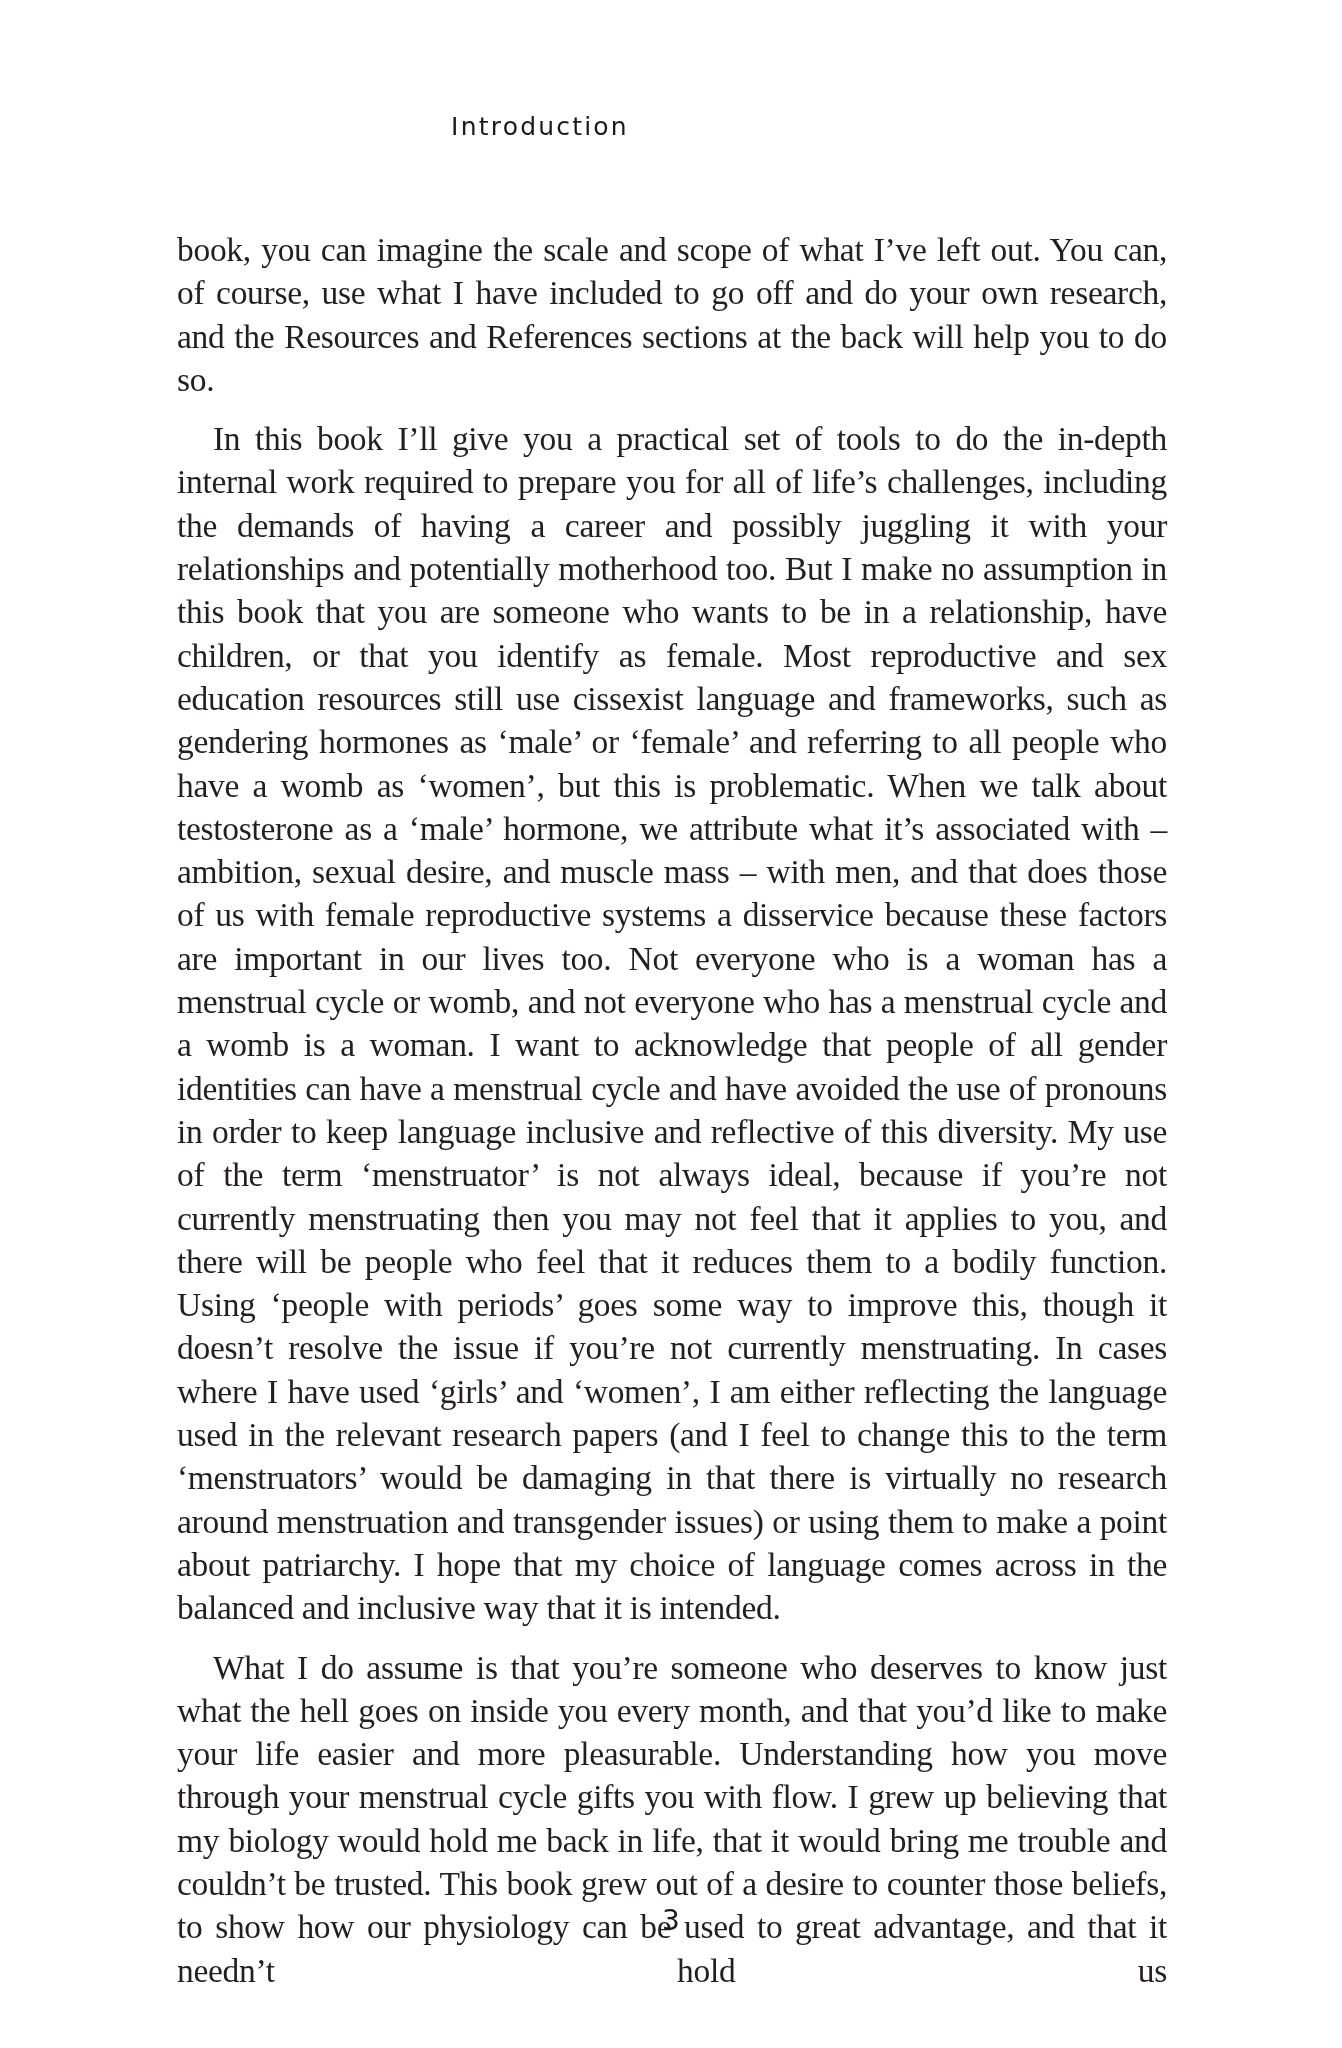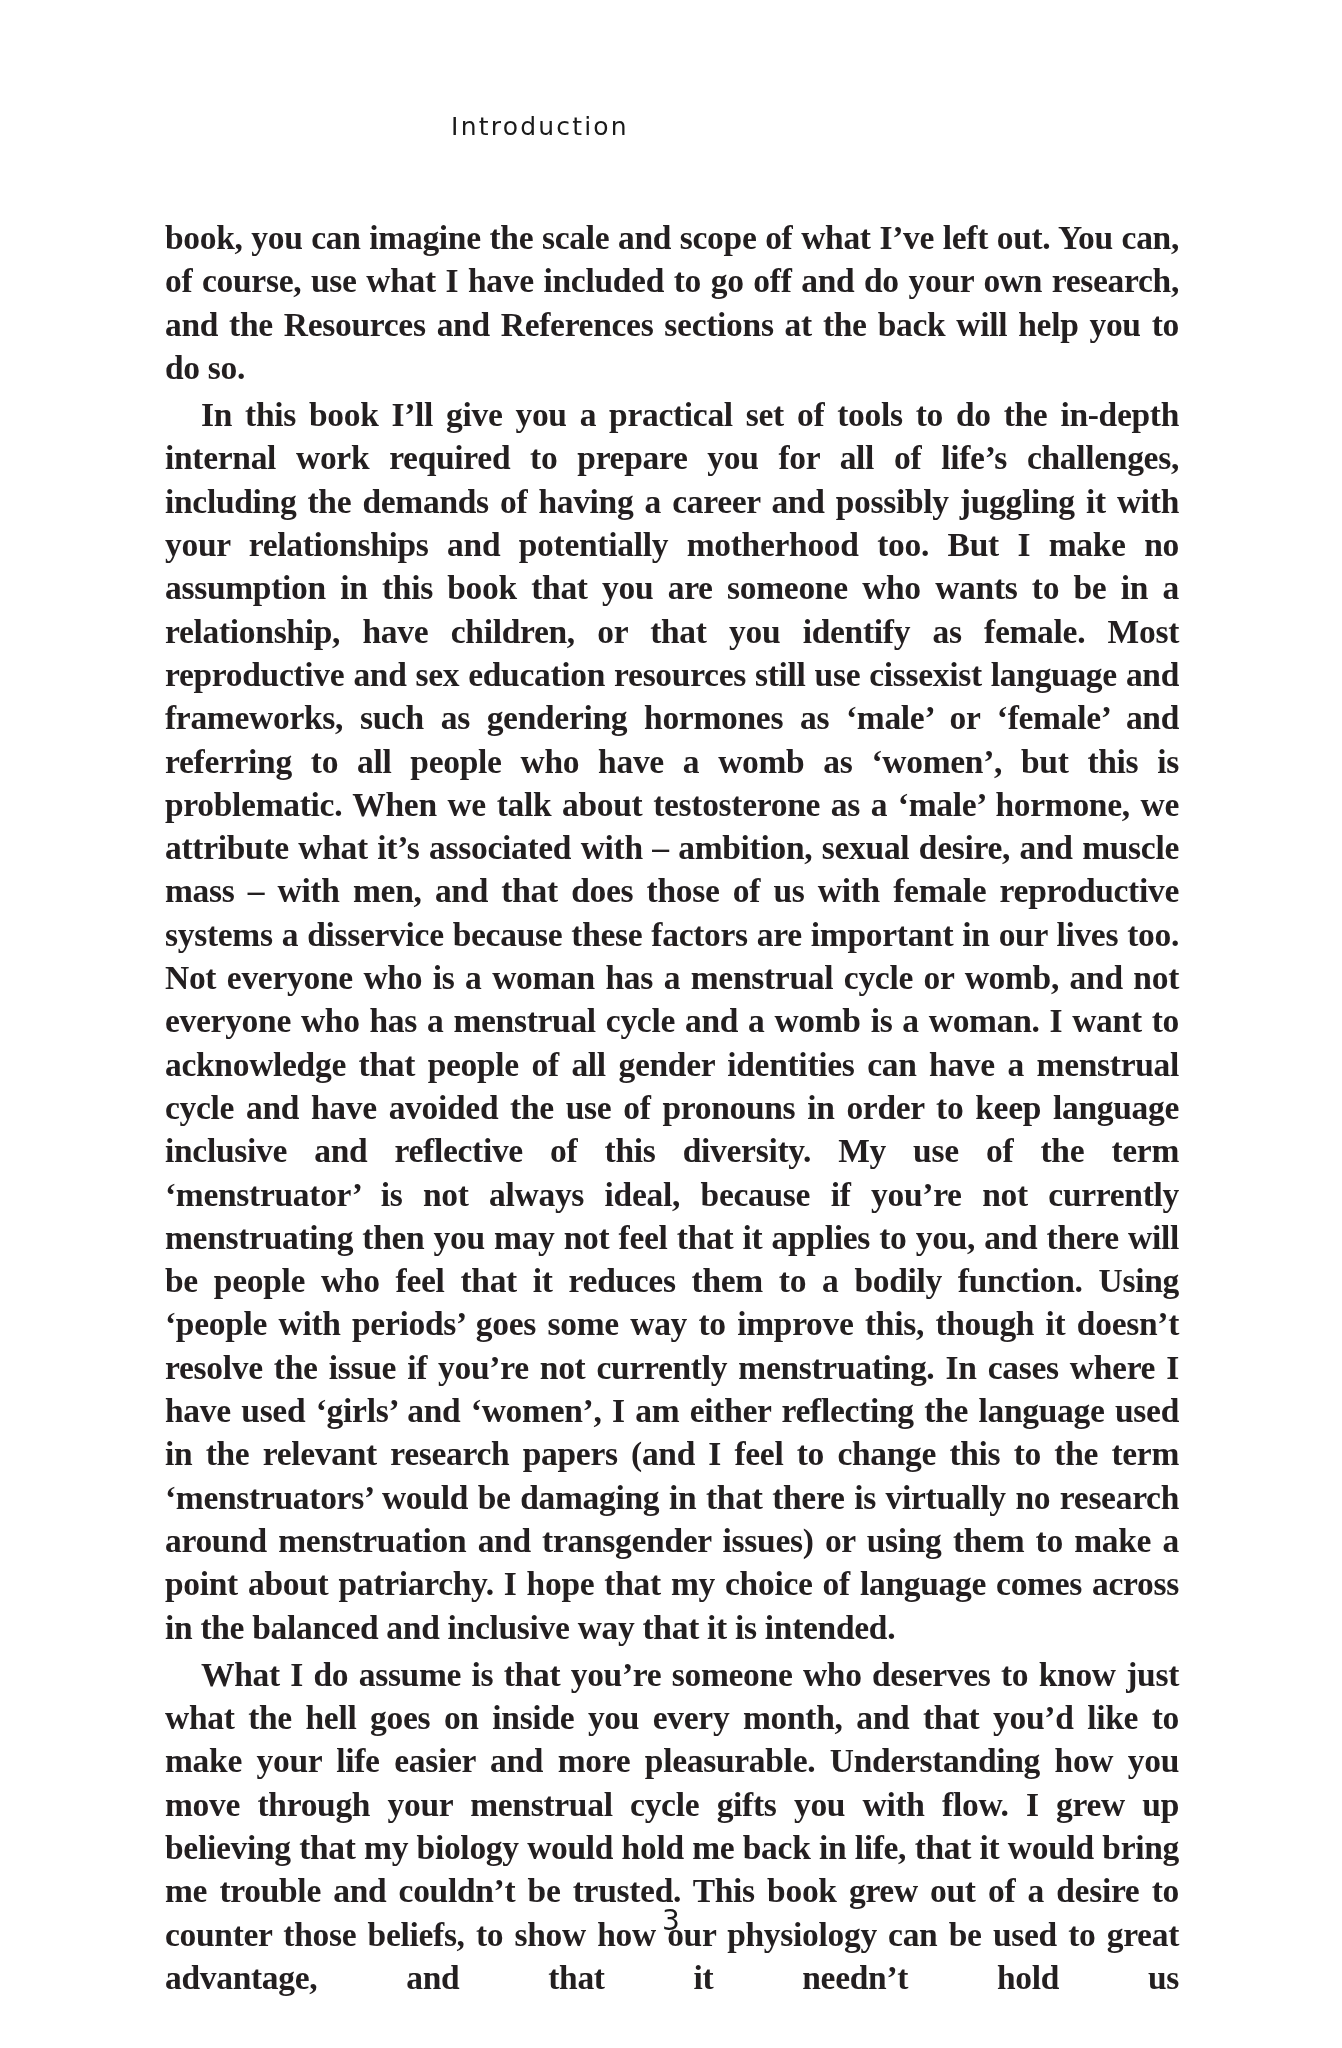--- a/index.html
+++ b/index.html
@@ -31,24 +31,23 @@
       top: 212px;
       left: 161px;
       width: 1022px;
       font-family: "Liberation Serif", serif;
       font-size: 33.5px;
       line-height: 43.3px;
       color: #231f20;
       letter-spacing: -0.3px;
     }
     .text-block p {
-      margin: 4px;
+      margin: 16px;
       text-align: justify;
       text-align-last: auto;
-      font-weight: bold;
     }
     .text-block p.indent {
       text-indent: 36px;
     }
     .text-block p.last-open {
       text-align-last: justify;
     }
     .folio {
       position: absolute;
       top: 1904px;

